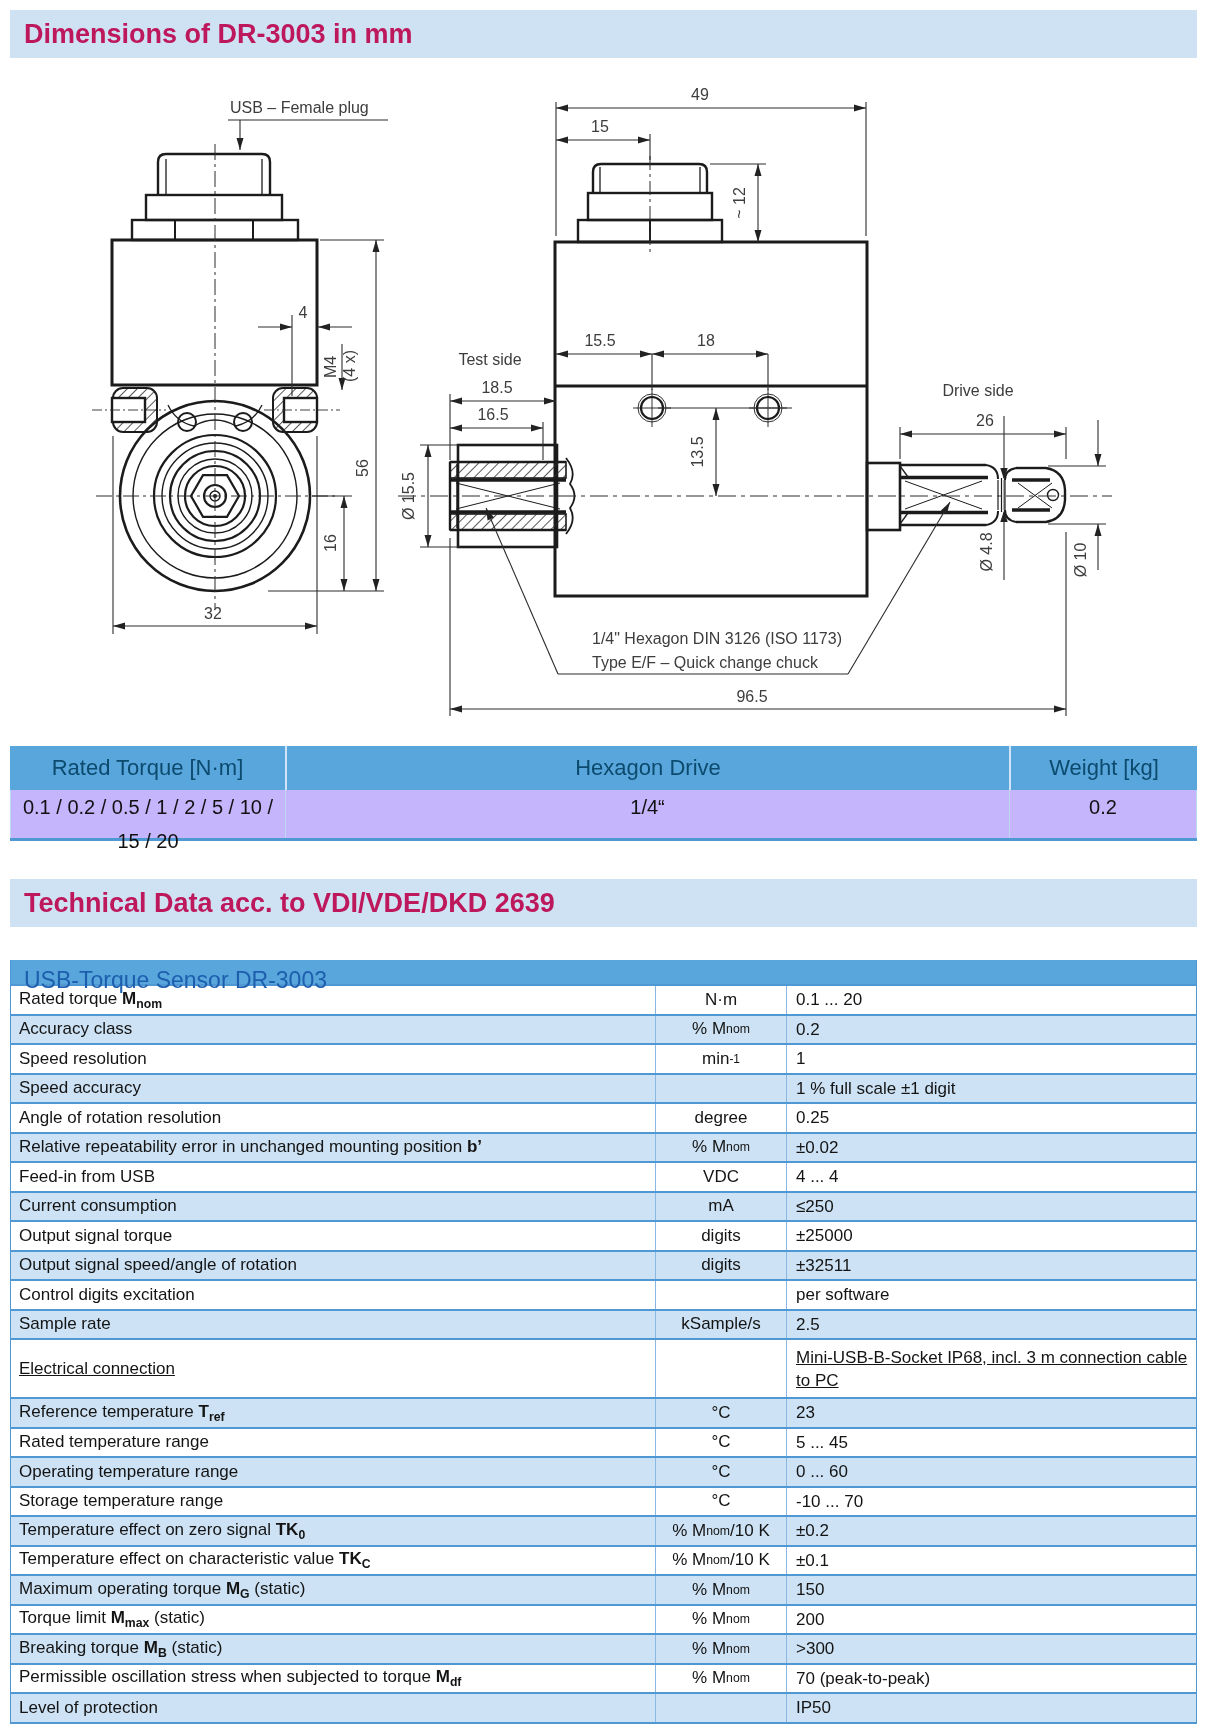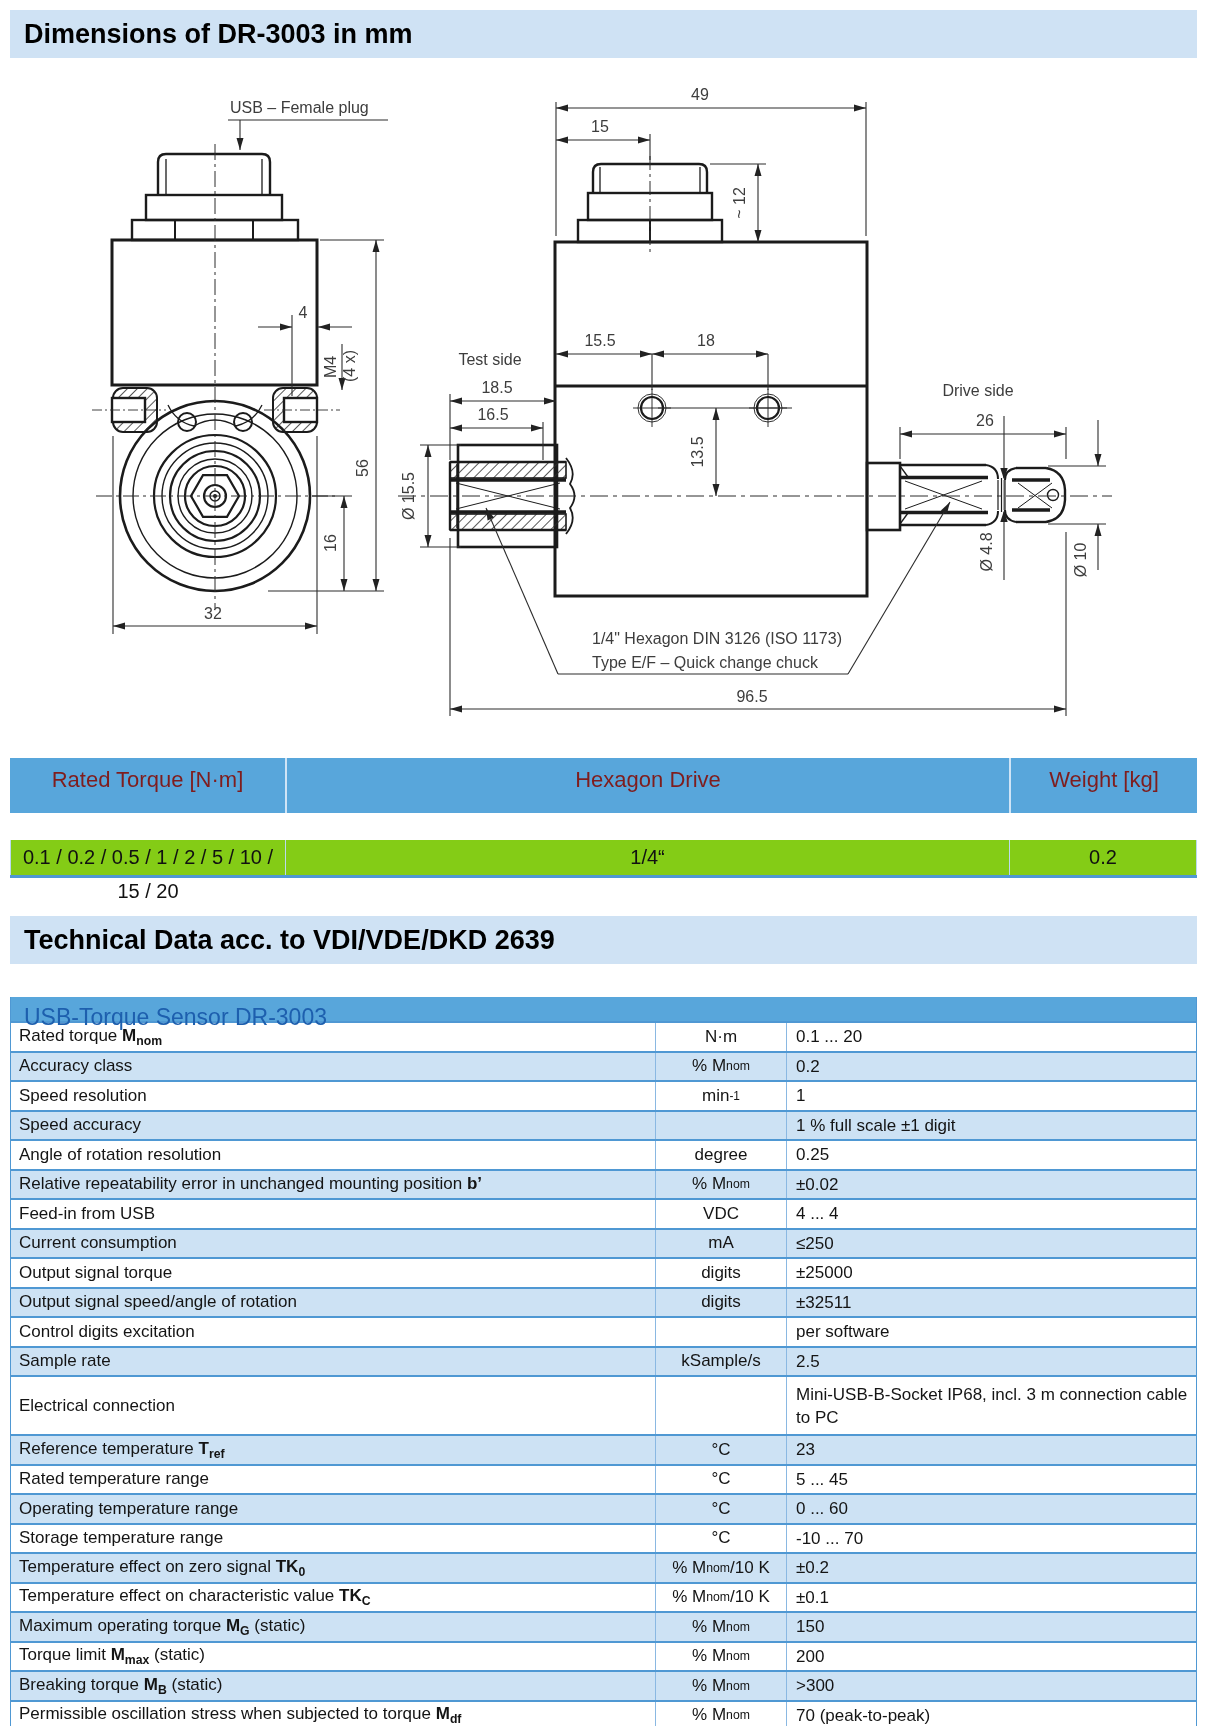--- a/index.html
+++ b/index.html
@@ -1,39 +1,39 @@
 <!DOCTYPE html>
 <html><head>
 <meta charset="utf-8">
 <style>
   html,body{margin:0;padding:0;background:#fff;font-family:"Liberation Sans",sans-serif;color:#141414;}
   .page{width:1207px;position:relative;}
-  .secbar{margin:10px 10px 0 10px;height:48px;background:#cfe2f4;color:#000000;
+  .secbar{margin:10px 10px 0 10px;height:48px;background:#cfe2f4;color:#be185d;
           font-size:27px;font-weight:bold;line-height:48px;padding-left:14px;box-sizing:border-box;}
   .secbar2{margin:38px 10px 0 10px;}
   svg.draw{display:block;margin-top:2px;}
   svg.draw text{font-family:"Liberation Sans",sans-serif;font-size:16px;fill:#3d3d3d;}
   svg.draw text.note{font-size:16px;}
   
   .t1{margin:24px 10px 0 10px;border-bottom:3px solid #4f98d3;}
   .t1 .row{display:grid;grid-template-columns:275px 724px 188px;}
-  .t1 .h{background:#58a6db;color:#7f1d1d;font-size:22px;height:55px;line-height:44px;text-align:center;margin-top:12px;}
+  .t1 .h{background:#58a6db;color:#0c4a6e;font-size:22px;height:44px;line-height:44px;text-align:center;}
   .t1 .h+.h{border-left:2px solid #cfe4f6;}
-  .t1 .v{background:#84cc16;color:#111;font-size:20px;height:35px;line-height:34px;text-align:center;
-         border-left:1.5px solid #bcd9ef;margin-top:27px;}
+  .t1 .v{background:#c4b5fd;color:#111;font-size:20px;height:48px;line-height:34px;text-align:center;
+         border-left:1.5px solid #bcd9ef;}
   .t1 .v:last-child{border-right:1.5px solid #bcd9ef;}
   .t1 .v+.v{border-left:1.5px solid #bcd9ef;}
   
   .spec{margin:33px 10px 0 10px;border-bottom:2px solid #4f98d3;
         border-left:1.5px solid #4f98d3;border-right:1.5px solid #4f98d3;}
   .spec .title{background:#58a6db;color:#1d5fae;font-size:23px;height:24px;line-height:41px;
                padding-left:13px;}
   .trow{display:grid;grid-template-columns:644px 131px 1fr;align-items:center;
         border-top:2px solid #4f98d3;height:27.5px;font-size:17px;background:#fff;}
-  .trow.tall{height:57px;}
+  .trow.tall{height:57px;text-decoration:underline;}
   .trow.alt{background:#cde2f4;}
   .trow .lab{padding-left:8px;}
   .trow .unit{text-align:left;border-left:1.5px solid #8ab8e2;align-self:stretch;
               display:flex;align-items:center;justify-content:center;}
   .trow .val{padding-left:9px;border-left:1.5px solid #8ab8e2;align-self:stretch;
              display:flex;align-items:center;line-height:23px;}
   sub{font-size:.72em;}
   sup{font-size:.7em;}
 </style>
 </head>

